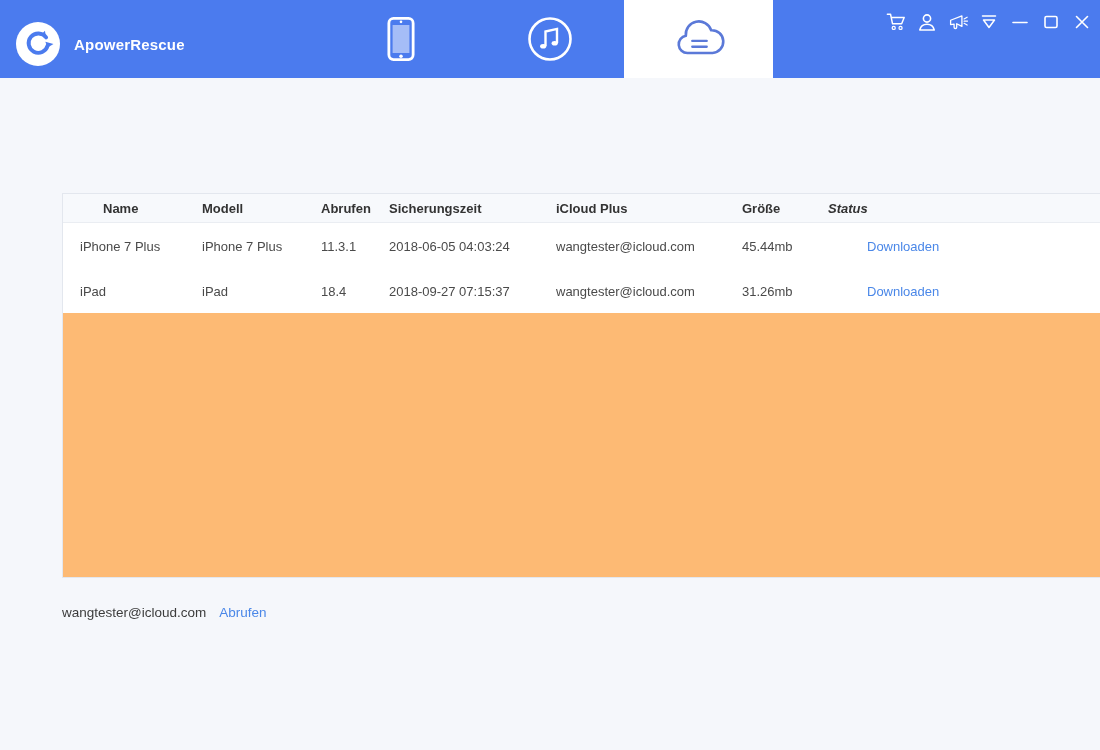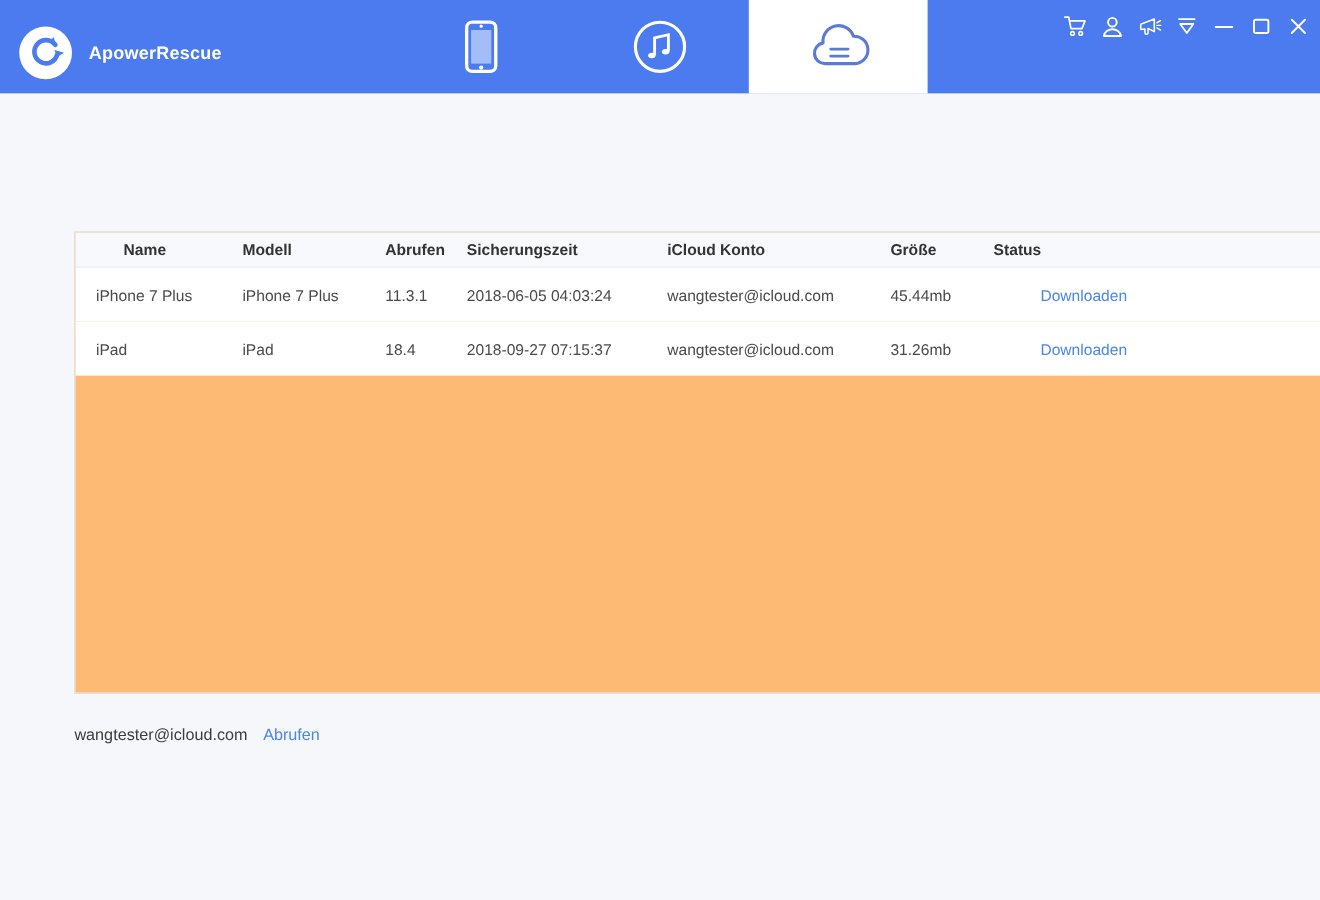--- a/index.html
+++ b/index.html
@@ -69,21 +69,21 @@
     position:absolute; top:50%; transform:translateY(-50%);
     font-size:13px; color:#4a4a4a; white-space:nowrap;
   }
   .thead .cell { font-weight:700; color:#333333; }
   .c1 { left:17px; }  .thead .c1 { left:40px; }
   .c2 { left:139px; }
   .c3 { left:258px; }
   .c4 { left:326px; }
   .c5 { left:493px; }
   .c6 { left:679px; }
-  .c7 { left:804px; } .thead .c7 { left:765px; }
+  .c7 { left:804px; } .thead .c7 { left:765px;font-style:italic; }
   .link { color:#4a87e8; cursor:pointer; text-decoration:none; }
 
   .account-bar {
     position:absolute; left:62px; top:527px;
     display:flex; align-items:center; font-size:13.5px; color:#3c3c3c;
   }
   .account-bar .link { margin-left:13px; }
 
   svg { display:block; }
 </style>
@@ -185,21 +185,21 @@
 
     <h1 class="status-message" style="position:absolute; margin:0;">Abrufen von iCloud Backup Informationen. Dies kann einige Zeit dauern, warten Sie einen moment bitte</h1>
 
     <section class="backup-table">
 
       <div class="thead">
         <span class="cell c1">Name</span>
         <span class="cell c2">Modell</span>
         <span class="cell c3">Abrufen</span>
         <span class="cell c4">Sicherungszeit</span>
-        <span class="cell c5">iCloud Konto</span>
+        <span class="cell c5">iCloud Plus</span>
         <span class="cell c6">Größe</span>
         <span class="cell c7">Status</span>
       </div>
 
       <div class="trow">
         <span class="cell c1">iPhone 7 Plus</span>
         <span class="cell c2">iPhone 7 Plus</span>
         <span class="cell c3">11.3.1</span>
         <span class="cell c4">2018-06-05 04:03:24</span>
         <span class="cell c5">wangtester@icloud.com</span>

